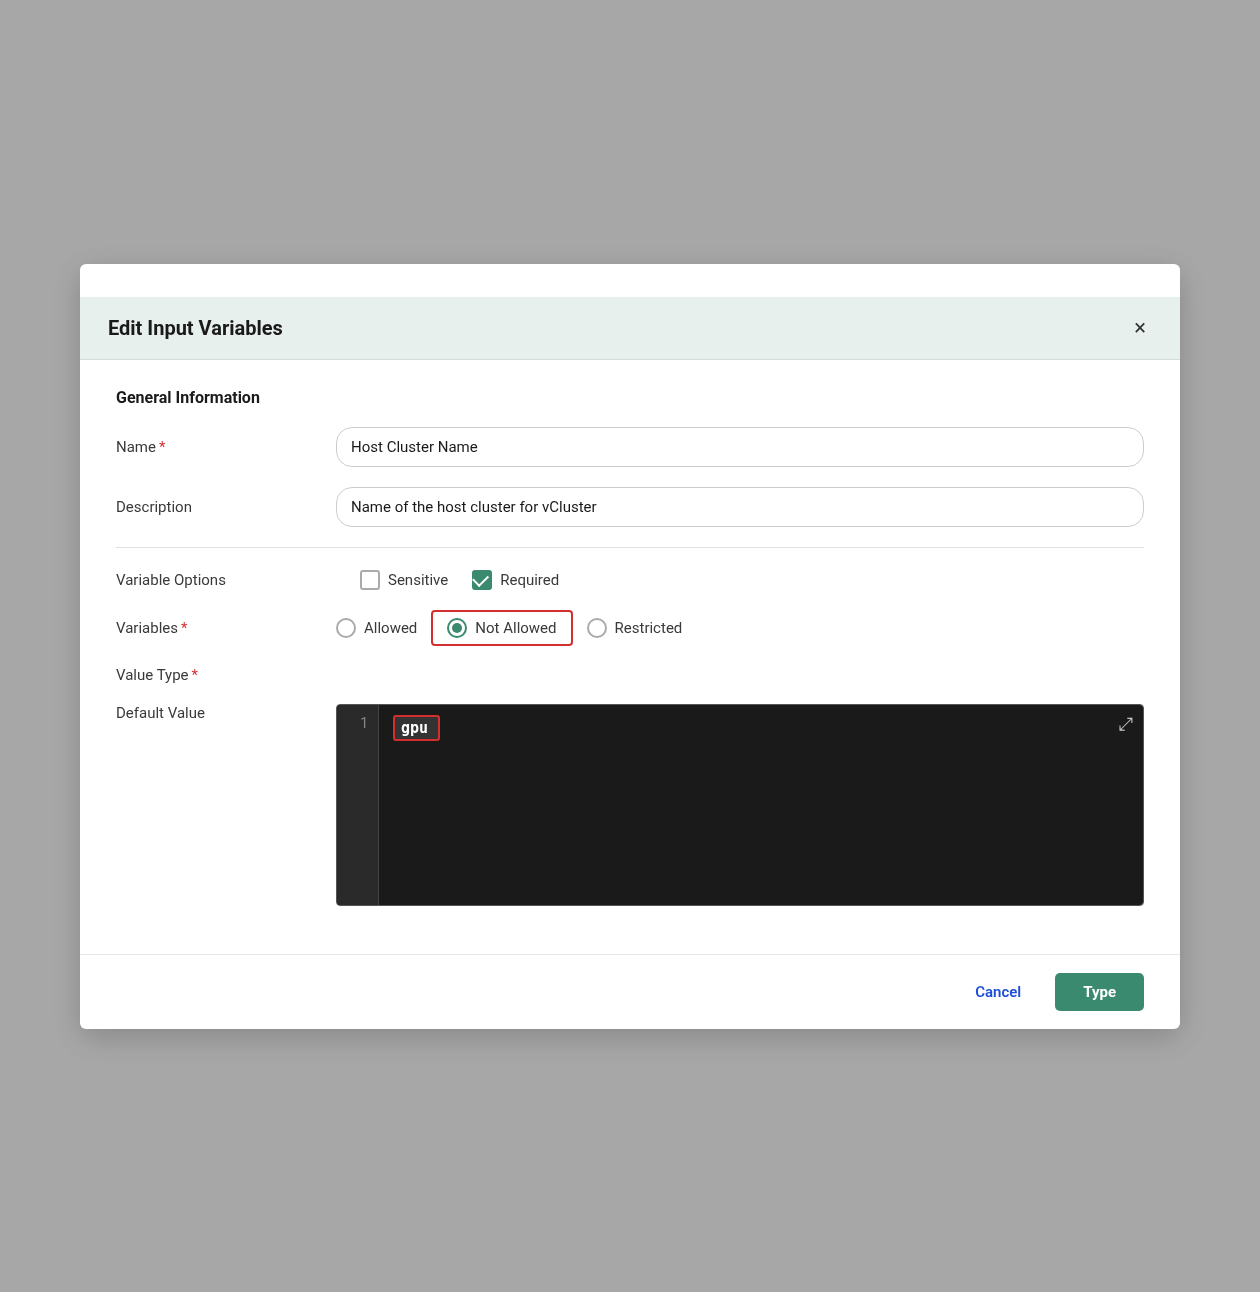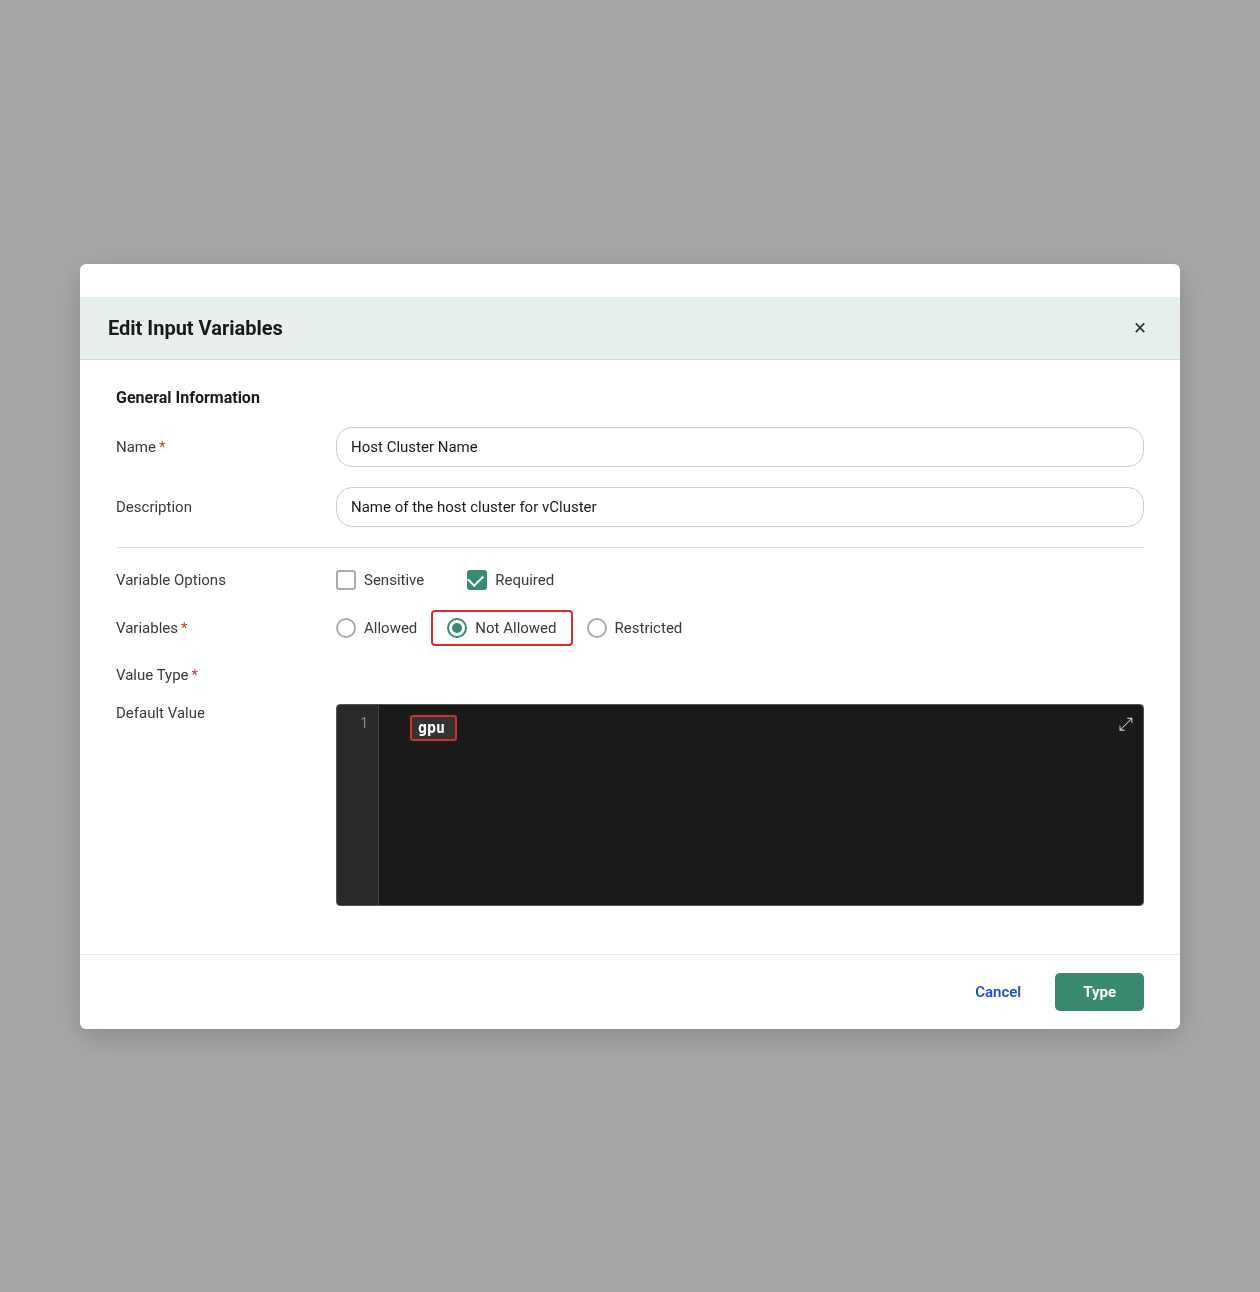--- a/index.html
+++ b/index.html
@@ -104,21 +104,22 @@
 
     .divider {
       border: none;
       border-top: 1px solid #e0e0e0;
       margin: 18px 0 22px 0;
     }
 
     .options-row {
       display: flex;
       align-items: center;
-      gap: 43px;
+      gap: 24px;
+      margin-left: 24px;
     }
 
     .checkbox-label {
       display: flex;
       align-items: center;
       gap: 8px;
       font-size: 15px;
       color: #3a3a3a;
       cursor: pointer;
     }
@@ -226,21 +227,20 @@
 
     .editor-content-area {
       flex: 1;
       padding: 10px 14px;
       position: relative;
     }
 
     .editor-line {
       display: flex;
       align-items: center;
-      margin-left: 17px;
     }
 
     .editor-highlight {
       background: #333;
       color: #ffffff;
       font-family: monospace;
       font-size: 15px;
       font-weight: 700;
       padding: 2px 10px 2px 6px;
       border: 2px solid #d32f2f;

